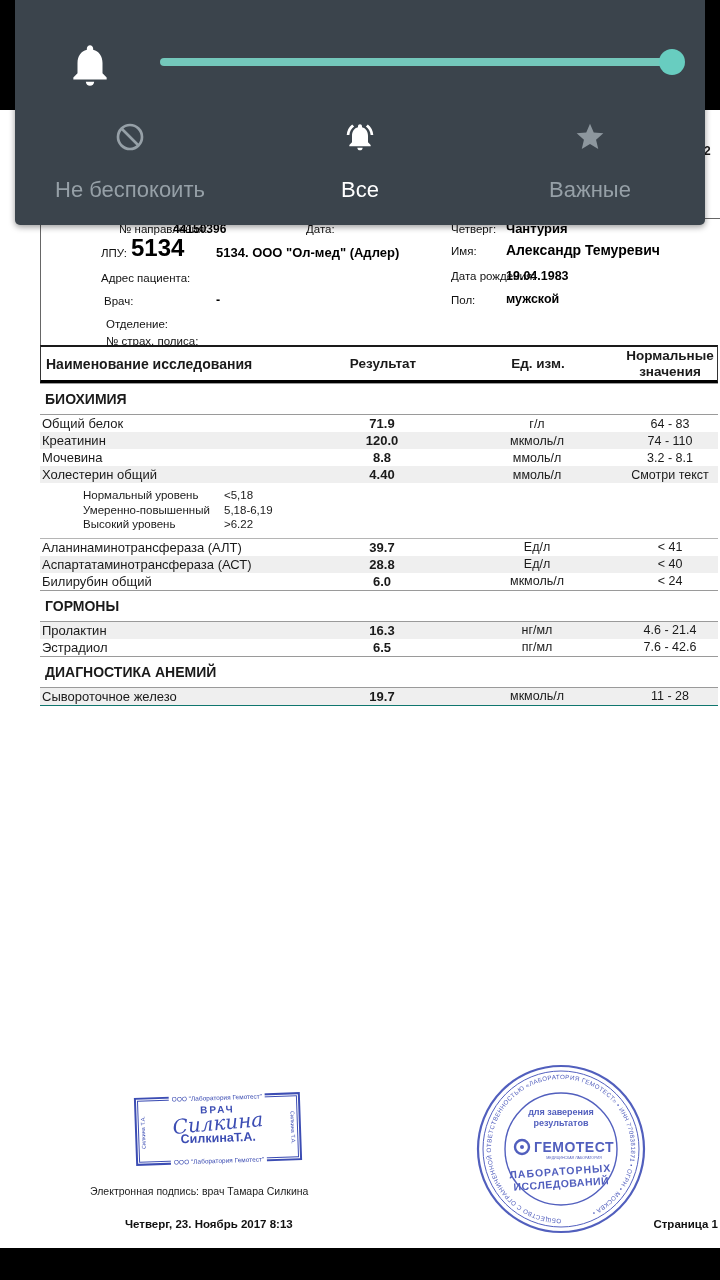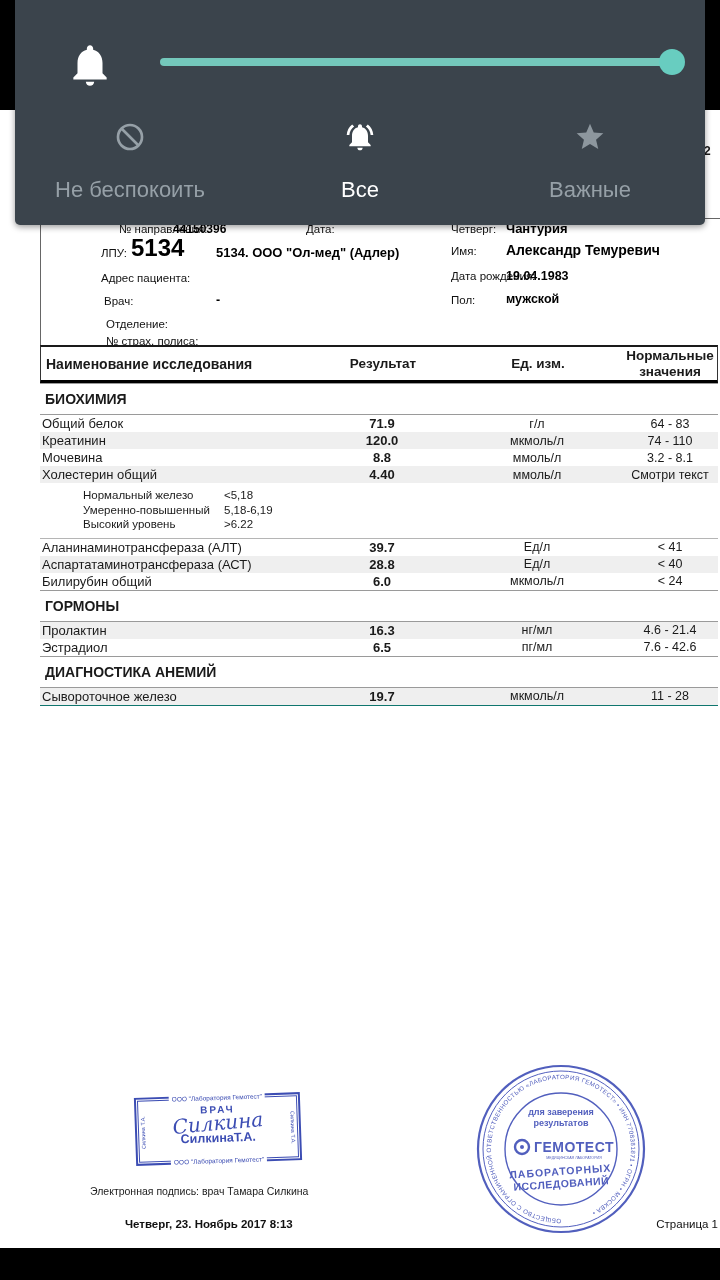--- a/index.html
+++ b/index.html
@@ -42,21 +42,21 @@
   .org-bot{bottom:-5px;}
   .vrach{margin-top:5px;font-size:10px;font-weight:bold;letter-spacing:2px;}
   .sig{margin-top:-4px;font-family:"DejaVu Serif",serif;font-style:italic;font-size:20px;transform:rotate(-3deg);}
   .signame{margin-top:-4px;font-size:12.5px;font-weight:bold;}
   .side{position:absolute;font-size:5.5px;width:48px;text-align:center;top:28px;}
   .side.l{left:-20px;transform:rotate(-90deg);}
   .side.r{right:-20px;transform:rotate(90deg);}
   .round-stamp{position:absolute;left:474px;top:952px;opacity:.88;}
   .sig-caption{position:absolute;left:90px;top:1075px;font-size:10.5px;color:#222;}
   .footer-date{position:absolute;left:125px;top:1108px;font-size:11.5px;font-weight:bold;color:#111;}
-  .footer-page{position:absolute;right:2px;top:1108px;font-size:11.5px;font-weight:normal;color:#111;}
+  .footer-page{position:absolute;right:2px;top:1108px;font-size:11.5px;font-weight:bold;color:#111;}
   
   .panel{position:absolute;left:15px;top:0;width:690px;height:225px;background:#3b444c;z-index:10;
     border-radius:0 0 5px 5px;box-shadow:0 2px 6px rgba(0,0,0,.4);}
   .vol-bell{position:absolute;left:50px;top:40px;width:50px;height:50px;}
   .vol-track{position:absolute;left:145px;top:58px;width:512px;height:8px;border-radius:4px;background:#74c8bb;}
   .vol-knob{position:absolute;left:644px;top:49px;width:26px;height:26px;border-radius:50%;background:#68cdc0;}
   .zen-row{position:absolute;left:0;right:0;top:105px;bottom:0;display:flex;}
   .mode{flex:1;display:flex;flex-direction:column;align-items:center;cursor:pointer;}
   .mode-icon{margin-top:16px;width:32px;height:32px;}
   .mode-label{margin-top:24px;font-size:22px;color:#96a0a7;}
@@ -125,21 +125,21 @@
         <span class="c-norm">3.2 - 8.1</span>
       </div>
       <div class="trow data shaded">
         <span class="c-name">Холестерин общий</span>
         <span class="c-res">4.40</span>
         <span class="c-unit">ммоль/л</span>
         <span class="c-norm">Смотри текст</span>
       </div>
       <div class="trow note">
         <div class="nl">
-          <span class="nlabel">Нормальный железо</span>
+          <span class="nlabel">Нормальный уровень</span>
           <span>&lt;5,18</span>
         </div>
         <div class="nl">
           <span class="nlabel">Умеренно-повышенный</span>
           <span>5,18-6,19</span>
         </div>
         <div class="nl">
           <span class="nlabel">Высокий уровень</span>
           <span>&gt;6.22</span>
         </div>

